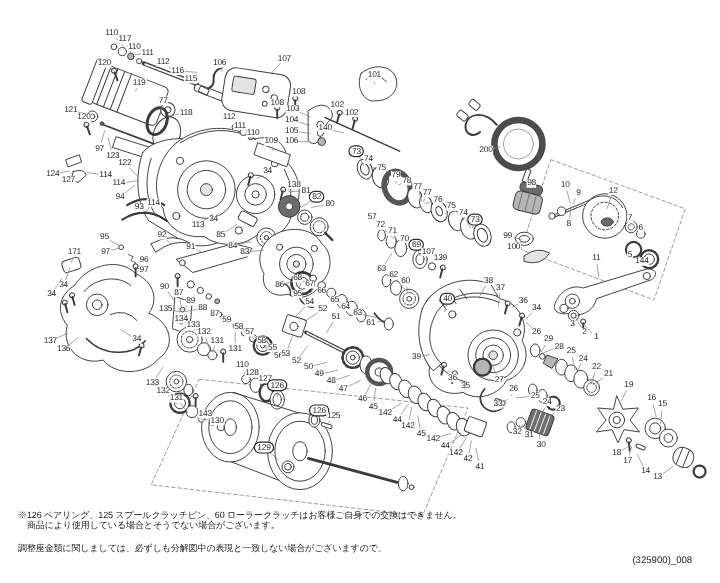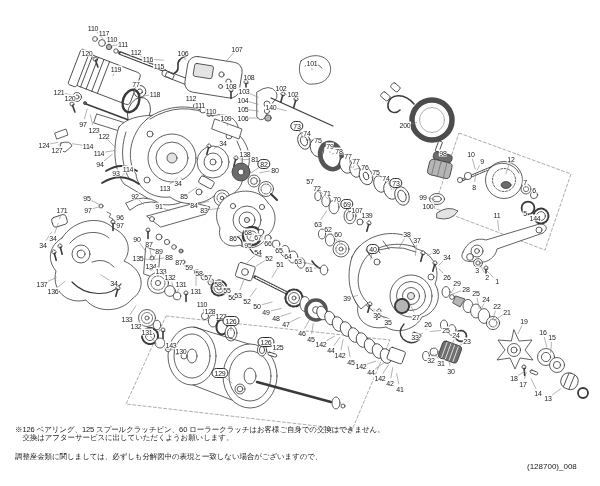--- a/index.html
+++ b/index.html
@@ -762,16 +762,16 @@
       <div class="co" style="left: 340px; top: 355px;">142</div>
       <div class="co" style="left: 351px; top: 362px;">45</div>
       <div class="co" style="left: 361px; top: 366px;">142</div>
       <div class="co" style="left: 371px; top: 372px;">44</div>
       <div class="co" style="left: 380px; top: 378px;">142</div>
       <div class="co" style="left: 390px; top: 383px;">42</div>
       <div class="co" style="left: 400px; top: 389px;">41</div>
     </div>
 
   <div class="note" style="top:425px">※126 ベアリング、125 スプールクラッチピン、60 ローラークラッチはお客様ご自身での交換はできません。</div>
-  <div class="note" style="top:433px">　交換はアフターサービスに出していただくようお願いします。</div>
+  <div class="note" style="top:433px">　商品により使用している場合とそうでない場合がございます。</div>
   <div class="note" style="top:452px">調整座金類に関しましては、必ずしも分解図中の表現と一致しない場合がございますので、</div>
-  <div id="doc-code">(128700)_008</div>
+  <div id="doc-code">(325900)_008</div>
 </div>
 
 </body></html>

